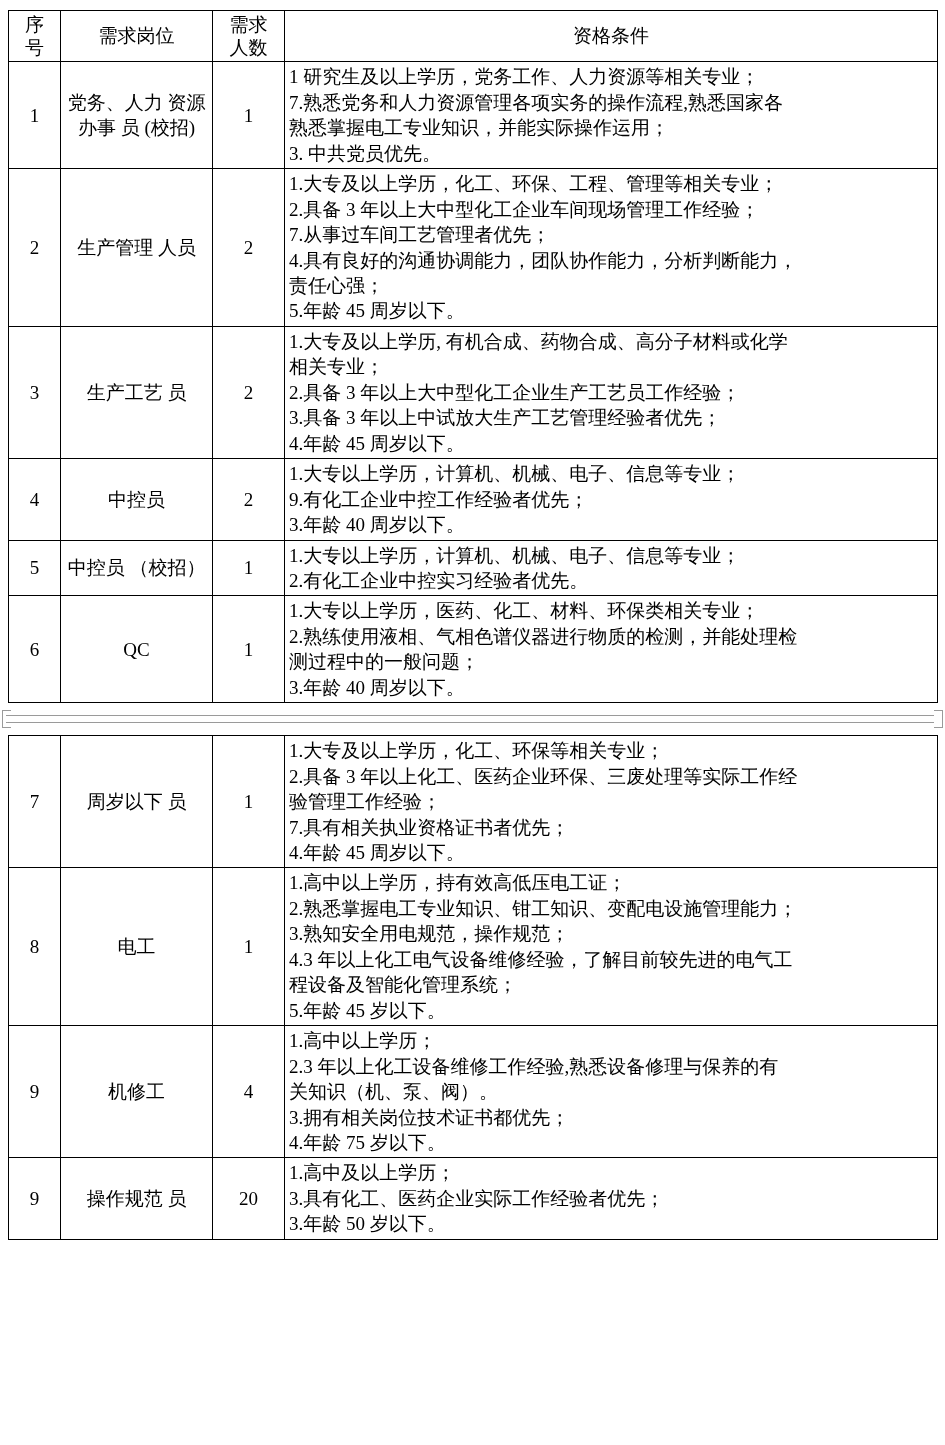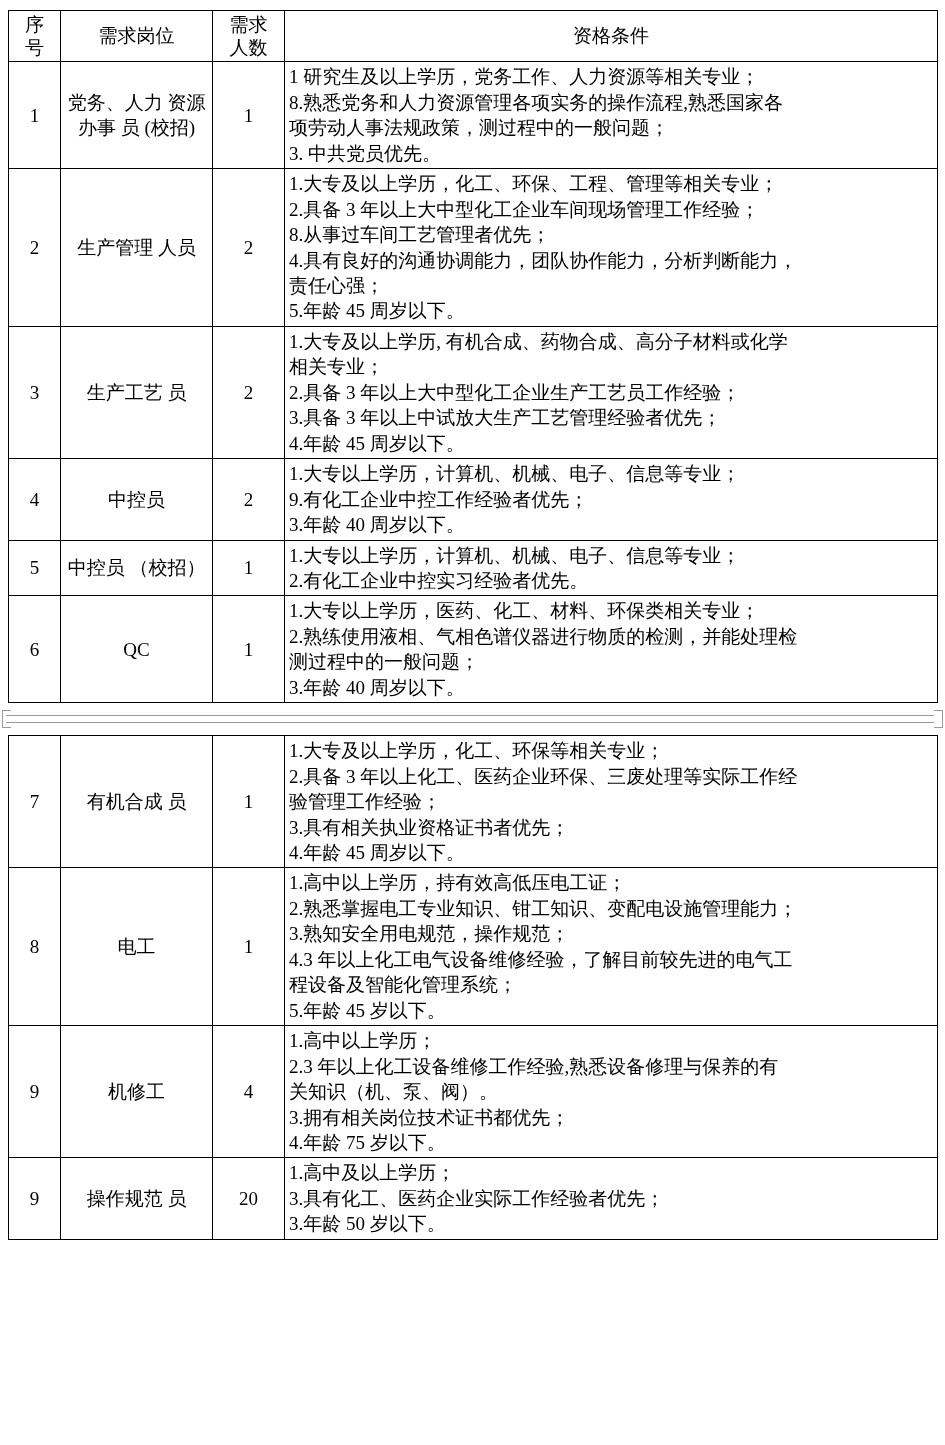--- a/index.html
+++ b/index.html
@@ -123,37 +123,37 @@
       <tr>
         <td class="no">1</td>
         <td class="post">
           <span class="ln">党务、人力</span>
           <span class="ln">资源办事</span>
           <span class="ln">员 (校招)</span>
         </td>
         <td class="cnt">1</td>
         <td class="req">
           <span class="ln">1 研究生及以上学历，党务工作、人力资源等相关专业；</span>
-          <span class="ln">8.熟悉党务和人力资源管理各项实务的操作流程,熟悉国家各</span>
-          <span class="ln">项劳动人事法规政策，测过程中的一般问题；</span>
+          <span class="ln">7.熟悉党务和人力资源管理各项实务的操作流程,熟悉国家各</span>
+          <span class="ln">熟悉掌握电工专业知识，并能实际操作运用；</span>
           <span class="ln">3. 中共党员优先。</span>
         </td>
       </tr>
 
       <tr>
         <td class="no">2</td>
         <td class="post">
           <span class="ln">生产管理</span>
           <span class="ln">人员</span>
         </td>
         <td class="cnt">2</td>
         <td class="req">
           <span class="ln">1.大专及以上学历，化工、环保、工程、管理等相关专业；</span>
           <span class="ln">2.具备 3 年以上大中型化工企业车间现场管理工作经验；</span>
-          <span class="ln">8.从事过车间工艺管理者优先；</span>
+          <span class="ln">7.从事过车间工艺管理者优先；</span>
           <span class="ln">4.具有良好的沟通协调能力，团队协作能力，分析判断能力，</span>
           <span class="ln">责任心强；</span>
           <span class="ln">5.年龄 45 周岁以下。</span>
         </td>
       </tr>
 
       <tr>
         <td class="no">3</td>
         <td class="post">
           <span class="ln">生产工艺</span>
@@ -222,29 +222,29 @@
       <col class="c-no">
         <col class="c-post">
         <col class="c-cnt">
         <col class="c-req">
     </colgroup>
     <tbody>
 
       <tr>
         <td class="no">7</td>
         <td class="post">
-          <span class="ln">有机合成</span>
+          <span class="ln">周岁以下</span>
           <span class="ln">员</span>
         </td>
         <td class="cnt">1</td>
         <td class="req">
           <span class="ln">1.大专及以上学历，化工、环保等相关专业；</span>
           <span class="ln">2.具备 3 年以上化工、医药企业环保、三废处理等实际工作经</span>
           <span class="ln">验管理工作经验；</span>
-          <span class="ln">3.具有相关执业资格证书者优先；</span>
+          <span class="ln">7.具有相关执业资格证书者优先；</span>
           <span class="ln">4.年龄 45 周岁以下。</span>
         </td>
       </tr>
 
       <tr>
         <td class="no">8</td>
         <td class="post">
           <span class="ln">电工</span>
         </td>
         <td class="cnt">1</td>

